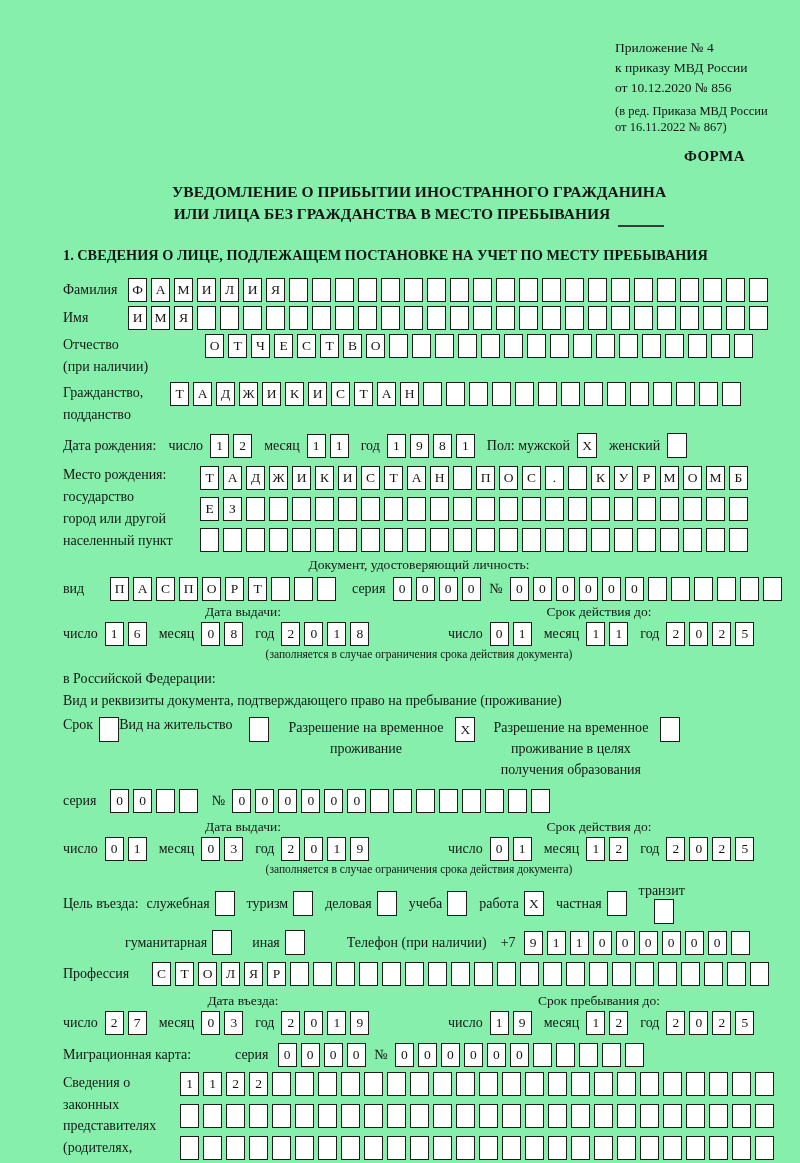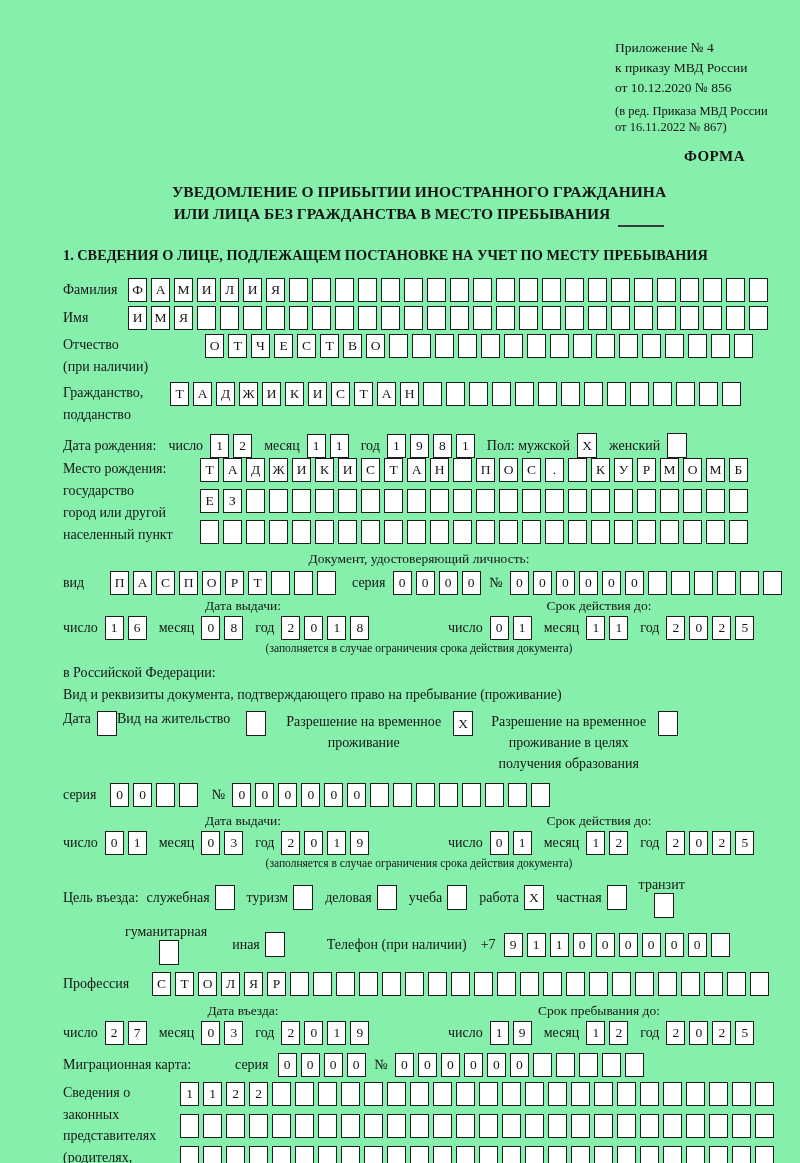--- a/index.html
+++ b/index.html
@@ -227,21 +227,21 @@
     <span class="dlab">Пол: мужской</span>
     <span class="boxes cb">
         <span class="cell">X</span>
       </span>
     <span class="dlab">женский</span>
     <span class="boxes cb">
         <span class="cell"></span>
       </span>
   </div>
 
-  <div class="row row-top" style="margin-top:0;">
+  <div class="row row-top" style="margin-top:6px;align-items:flex-end;">
     <span class="lab w137" style="line-height:22px;">
       <div>Место рождения:</div>
       <div>государство</div>
       <div>город или другой</div>
       <div>населенный пункт</div>
     </span>
     <span class="bp-rows">
       <span class="boxes">
           <span class="cell">Т</span>
           <span class="cell">А</span>
@@ -409,21 +409,21 @@
   </div>
   <div class="note-right">(заполняется в случае ограничения срока действия документа)</div>
 
   <div class="intro">
     <div>в Российской Федерации:</div>
     <div>Вид и реквизиты документа, подтверждающего право на пребывание (проживание)</div>
   </div>
 
   <div class="permits">
     <span class="permit">
-      <span>Дата</span>
+      <span>Срок</span>
       <span class="boxes cb" style="margin-left:6px;">
           <span class="cell"></span>
         </span>
     </span>
     <span class="permit" style="">
       <span>Вид на жительство</span>
       <span class="boxes cb" style="margin-left:16px;">
           <span class="cell"></span>
         </span>
     </span>
@@ -561,21 +561,21 @@
       </span>
     <span class="goal" style="margin-right:0;flex-direction:column;">
         <span class="glabel">транзит</span>
         <span class="boxes cb">
           <span class="cell"></span>
         </span>
       </span>
   </div>
 
   <div class="goal-row" style="margin-top:6px;">
-    <span class="goal" style="margin-left:62px;flex-direction:column;">
+    <span class="goal" style="margin-left:62px;">
         <span class="glabel">гуманитарная</span>
         <span class="boxes cb">
           <span class="cell"></span>
         </span>
       </span>
     <span class="goal" style="margin-left:8px;">
         <span class="glabel">иная</span>
         <span class="boxes cb">
           <span class="cell"></span>
         </span>

